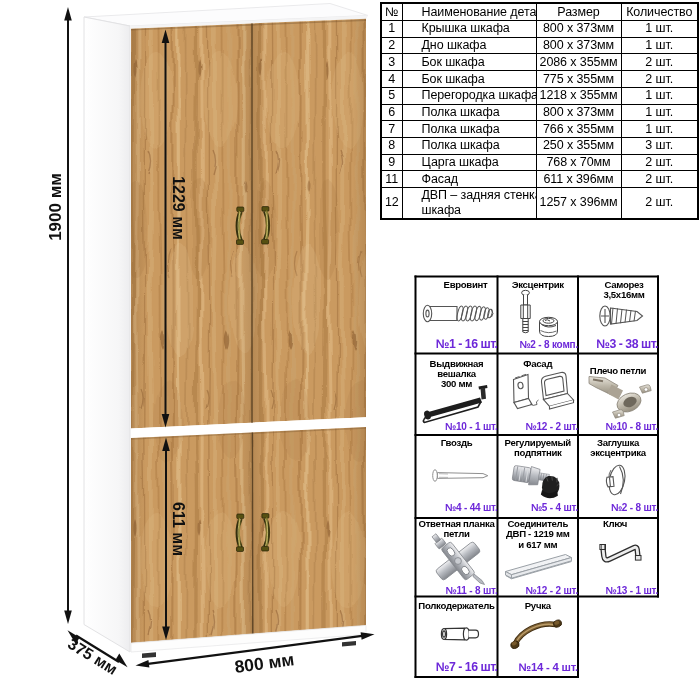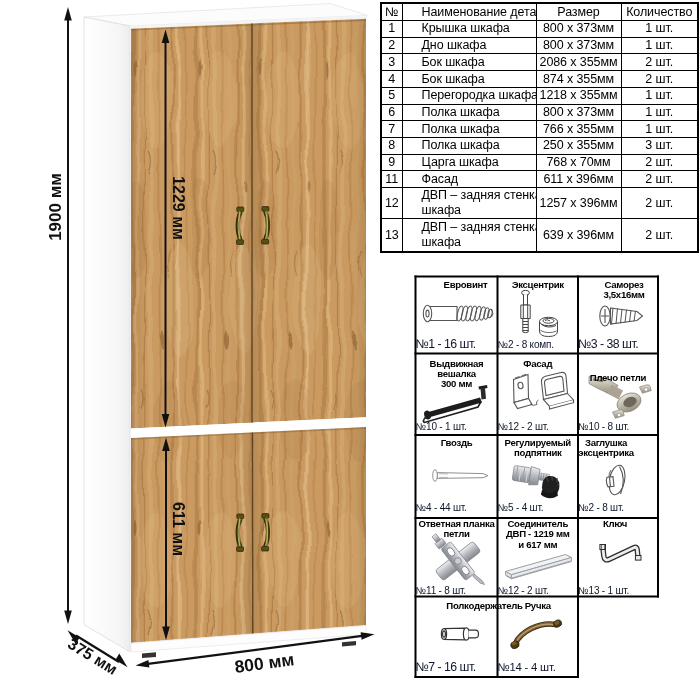--- a/index.html
+++ b/index.html
@@ -12,21 +12,21 @@
 table.parts td.n{text-align:center;}
 table.parts td.nm{padding-left:19px;}
 table.parts td.sz,table.parts td.q{text-align:center;}
 table.parts tr{height:16.7px;}
 table.parts tr.hdr{height:17.6px;}
 table.parts tr.dbl1{height:31.5px;}
 table.parts tr.dbl2{height:33.5px;}
 table.parts{border:2px solid #000;}
 #hw{position:absolute;left:414px;top:275px;width:245px;height:404px;font-family:"Liberation Sans",sans-serif;}
 .t{position:absolute;text-align:center;font-weight:bold;font-size:9.6px;letter-spacing:-0.3px;line-height:10.3px;color:#000;}
-.b{position:absolute;text-align:left;font-weight:normal;font-size:10px;letter-spacing:-0.2px;line-height:15px;color:#0f172a;}
+.b{position:absolute;text-align:right;font-weight:bold;font-size:10px;letter-spacing:-0.2px;line-height:15px;color:#6d28d9;}
 .bL{font-size:12.3px;letter-spacing:-0.5px;}
 </style>
 </head>
 <body>
 <div id="page">
 
 <svg id="cab" width="700" height="700" viewBox="0 0 700 700">
 <defs>
 <pattern id="wd" width="64" height="460" patternUnits="userSpaceOnUse">
   <rect width="64" height="460" fill="#ca9a60"></rect>
@@ -416,21 +416,21 @@
         </tr>
 <tr>
           <td class="n">3</td>
           <td class="nm">Бок шкафа</td>
           <td class="sz">2086 х 355мм</td>
           <td class="q">2 шт.</td>
         </tr>
 <tr>
           <td class="n">4</td>
           <td class="nm">Бок шкафа</td>
-          <td class="sz">874 х 355мм</td>
+          <td class="sz">775 х 355мм</td>
           <td class="q">2 шт.</td>
         </tr>
 <tr>
           <td class="n">5</td>
           <td class="nm">Перегородка шкафа</td>
           <td class="sz">1218 х 355мм</td>
           <td class="q">1 шт.</td>
         </tr>
 <tr>
           <td class="n">6</td>
@@ -461,66 +461,60 @@
           <td class="nm">Фасад</td>
           <td class="sz">611 х 396мм</td>
           <td class="q">2 шт.</td>
         </tr>
 <tr class="dbl1">
           <td class="n">12</td>
           <td class="nm">ДВП – задняя стенка<br>шкафа</td>
           <td class="sz">1257 х 396мм</td>
           <td class="q">2 шт.</td>
         </tr>
-<tr class="dbl2">
-          <td class="n">13</td>
-          <td class="nm">ДВП – задняя стенка<br>шкафа</td>
-          <td class="sz">639 х 396мм</td>
-          <td class="q">2 шт.</td>
-        </tr>
 </tbody>
     </table>
 
 <div id="hw">
 
 <div class="t" style="left:3.5px;top:5.0px;width:96px;">Евровинт</div>
 <div class="b bL" style="left:1.5px;top:62.3px;width:82.0px;">№1 - 16 шт.</div>
 
 <div class="t" style="left:85.5px;top:5.0px;width:76.5px;">Эксцентрик</div>
 <div class="b" style="left:83.5px;top:62.3px;width:80.5px;">№2 - 8 комп.</div>
 
 <div class="t" style="left:166px;top:5.0px;width:88px;">Саморез<br>3,5х16мм</div>
 <div class="b bL" style="left:164px;top:62.3px;width:80px;">№3 - 38 шт.</div>
 
 <div class="t" style="left:3.5px;top:83.5px;width:78.0px;">Выдвижная<br>вешалка<br>300 мм</div>
 <div class="b" style="left:1.5px;top:144.3px;width:82.0px;">№10 - 1 шт.</div>
 
 <div class="t" style="left:85.5px;top:83.5px;width:76.5px;">Фасад</div>
 <div class="b" style="left:83.5px;top:144.3px;width:80.5px;">№12 - 2 шт.</div>
 
-<div class="t" style="left:166px;top:98px;width:76px;">Плечо петли</div>
+<div class="t" style="left:166px;top:91px;width:76px;">Плечо петли</div>
 <div class="b" style="left:164px;top:144.3px;width:80px;">№10 - 8 шт.</div>
 
 <div class="t" style="left:3.5px;top:162.6px;width:78.0px;">Гвоздь</div>
 <div class="b" style="left:1.5px;top:224.9px;width:82.0px;">№4 - 44 шт.</div>
 
 <div class="t" style="left:85.5px;top:162.6px;width:76.5px;">Регулируемый<br>подпятник</div>
 <div class="b" style="left:83.5px;top:224.9px;width:80.5px;">№5 - 4 шт.</div>
 
-<div class="t" style="left:154px;top:162.6px;width:76px;">Заглушка<br>эксцентрика</div>
+<div class="t" style="left:166px;top:162.6px;width:76px;">Заглушка<br>эксцентрика</div>
 <div class="b" style="left:164px;top:224.9px;width:80px;">№2 - 8 шт.</div>
 
 <div class="t" style="left:3.5px;top:244.2px;width:78.0px;">Ответная планка<br>петли</div>
 <div class="b" style="left:1.5px;top:307.5px;width:82.0px;">№11 - 8 шт.</div>
 
 <div class="t" style="left:85.5px;top:244.2px;width:76.5px;">Соединитель<br>ДВП - 1219 мм<br>и 617 мм</div>
 <div class="b" style="left:83.5px;top:307.5px;width:80.5px;">№12 - 2 шт.</div>
 
 <div class="t" style="left:163px;top:244.2px;width:76px;">Ключ</div>
 <div class="b" style="left:164px;top:307.5px;width:80px;">№13 - 1 шт.</div>
 
-<div class="t" style="left:3.5px;top:326.0px;width:78.0px;margin-left:28px;">Полкодержатель</div>
+<div class="t" style="left:3.5px;top:326.0px;width:78.0px;">Полкодержатель</div>
 <div class="b bL" style="left:1.5px;top:385.2px;width:82.0px;">№7 - 16 шт.</div>
 
 <div class="t" style="left:85.5px;top:326.0px;width:76.5px;">Ручка</div>
 <div class="b" style="left:83.5px;top:385.2px;width:80.5px;font-size:11.3px;">№14 - 4 шт.</div>
 </div>
 </div>
 
 </body></html>

